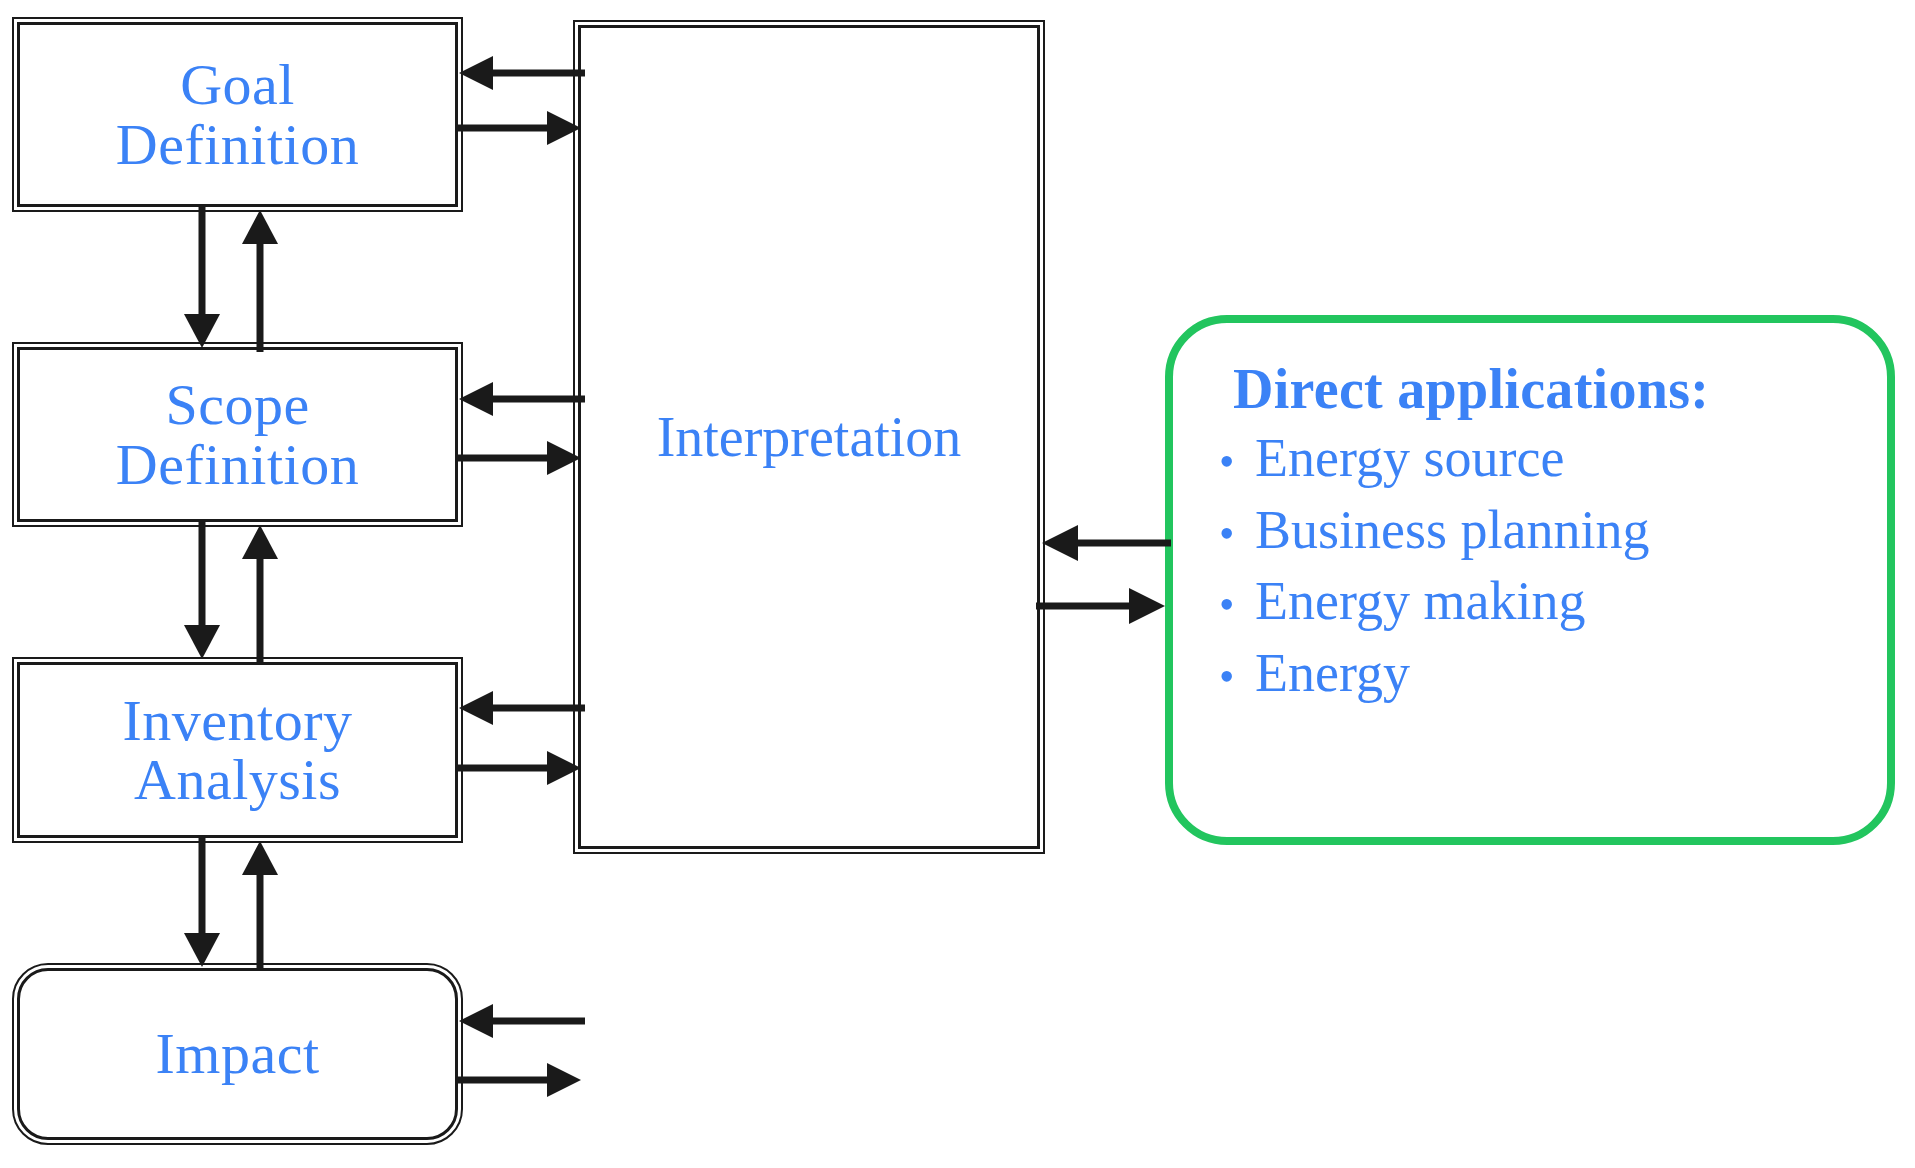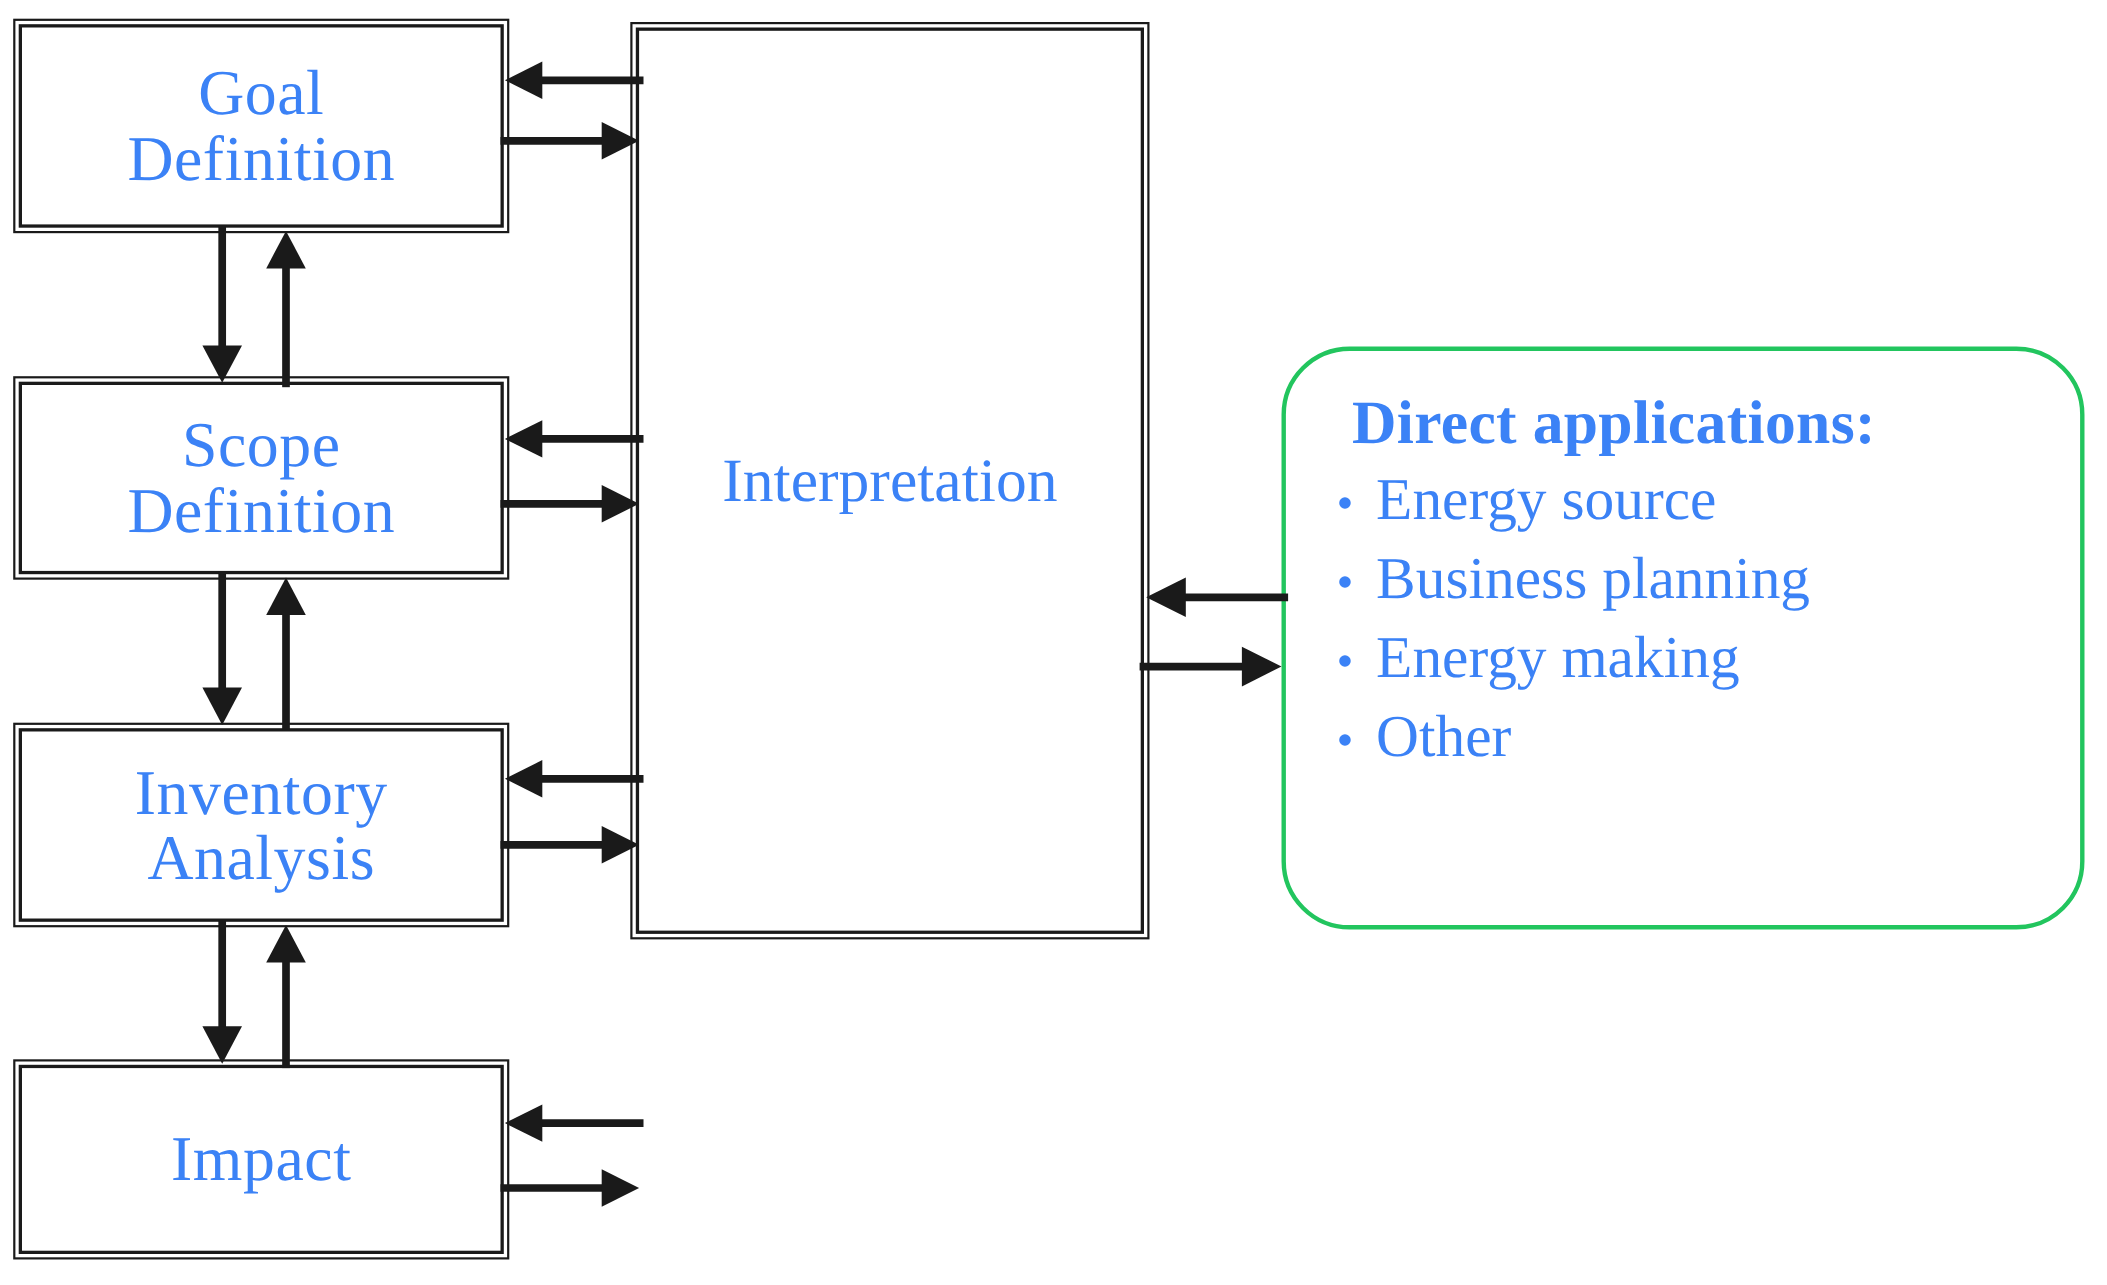--- a/index.html
+++ b/index.html
@@ -53,21 +53,21 @@
   .interp-box .label {
     font-size: 56px;
     white-space: nowrap;
   }
 
   
   .apps-box {
     position: absolute;
     box-sizing: border-box;
     background: #ffffff;
-    border: 4px solid #22c55e;
+    border: 8px solid #22c55e;
     border-radius: 62px;
     padding: 34px 30px 20px 46px;
   }
   .apps-title {
     font-size: 56px;
     font-weight: bold;
     white-space: nowrap;
     margin: 0 0 6px 14px;
     letter-spacing: 0.3px;
   }
@@ -114,21 +114,21 @@
   <div class="phase-box" style="left:17px; top:347px; width:441px; height:175px;">
     <span class="line">Scope</span>
     <span class="line">Definition</span>
   </div>
 
   <div class="phase-box" style="left:17px; top:662px; width:441px; height:176px;">
     <span class="line">Inventory</span>
     <span class="line">Analysis</span>
   </div>
 
-  <div class="phase-box" style="left:17px; top:968px; width:441px; height:172px;">
+  <div class="phase-box" style="left:17px; top:968px; width:441px; height:172px;border-radius:31px;">
     <span class="line">Impact</span>
   </div>
 
   <div class="interp-box" style="left:578px; top:25px; width:462px; height:824px;">
     <span class="label">Interpretation</span>
   </div>
 
   <div class="apps-box" style="left:1165px; top:315px; width:730px; height:530px;">
     <div class="apps-title">Direct applications:</div>
     <ul class="apps-list">
@@ -139,21 +139,21 @@
       <li>
         <span class="bullet">•</span>
         <span>Business planning</span>
       </li>
       <li>
         <span class="bullet">•</span>
         <span>Energy  making</span>
       </li>
       <li>
         <span class="bullet">•</span>
-        <span>Other</span>
+        <span>Energy</span>
       </li>
     </ul>
   </div>
 
   <div class="arrow" style="left:455px; top:55px; width:130px; height:36px;">
     <svg width="130" height="36" viewBox="0 0 130 36">
       <line x1="130" y1="18" x2="34" y2="18" stroke="#1a1a1a" stroke-width="7"></line>
       <polygon points="4,18 38,1 38,35" fill="#1a1a1a"></polygon>
     </svg>
   </div>

